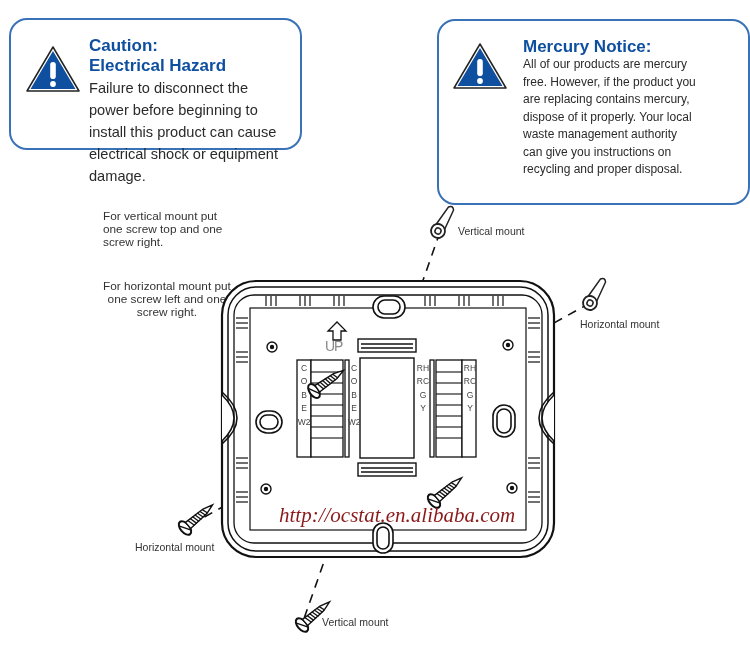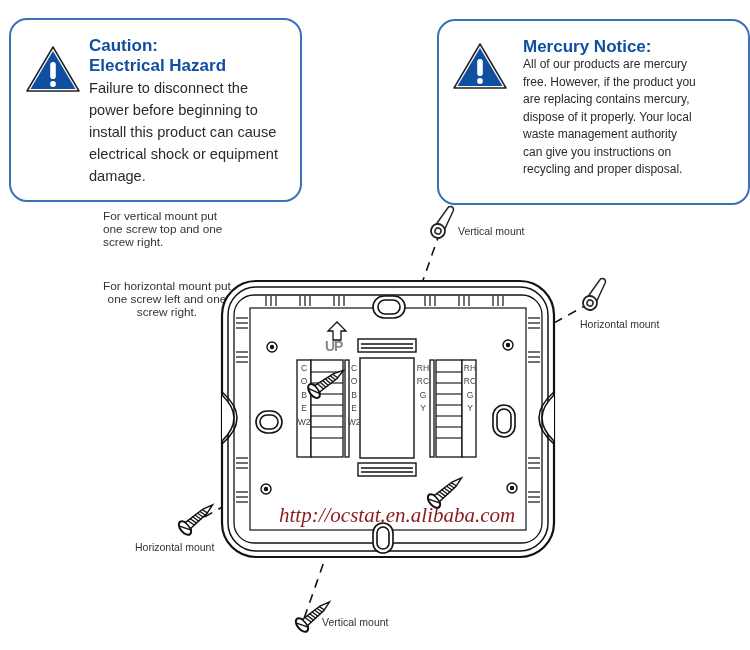--- a/index.html
+++ b/index.html
@@ -1,18 +1,18 @@
 <!DOCTYPE html>
 <html><head>
 <meta charset="utf-8">
 <style>
   html, body { margin:0; padding:0; background:#ffffff; }
   body { width:750px; height:650px; position:relative; overflow:hidden; font-family:"Liberation Sans", sans-serif; }
   .notice { position:absolute; border:2px solid #3a72b8; border-radius:18px; background:#fff; box-sizing:border-box; }
-  .notice-caution { left:9px; top:18px; width:293px; height:184px; }
+  .notice-caution { left:9px; top:18px; width:293px; height:132px; }
   .notice-mercury { left:437px; top:19px; width:313px; height:186px; }
   .warn-icon { position:absolute; width:56px; height:48px; }
   .notice-caution .warn-icon { left:14px; top:25px; }
   .notice-mercury .warn-icon { left:13px; top:21px; }
   .notice-title { position:absolute; color:#0f4fa0; font-weight:bold; font-size:17px; line-height:20px; }
   .notice-caution .notice-title { left:78px; top:16px; }
   .notice-mercury .notice-title { left:84px; top:16px; }
   .notice-body { position:absolute; color:#2a2a2a; font-size:14.6px; line-height:22px; white-space:pre; }
   .notice-caution .notice-body { left:78px; top:57px; }
   .notice-mercury .notice-body { left:84px; top:35px; font-size:12px; line-height:17.5px; }
@@ -20,21 +20,21 @@
   .instr-v { top:210px; }
   .instr-h { top:280px;text-align:center; }
   .label { position:absolute; color:#333; font-size:10.5px; white-space:nowrap; }
   .lbl-vt { left:458px; top:225px; }
   .lbl-hr { left:580px; top:318px; }
   .lbl-hl { left:135px; top:541px; }
   .lbl-vb { left:322px; top:616px; }
   #diagram { position:absolute; left:0; top:0; }
   .term { position:absolute; font-size:8.5px; color:#444; text-align:center; width:14px; line-height:13.4px; }
   .watermark { position:absolute; left:279px; top:503px; font-family:"Liberation Serif", serif; font-style:italic; font-size:21px; color:#8b1a1a; white-space:nowrap; }
-  .up-label { position:absolute; left:325px; top:338px; font-size:14px; color:#888; font-weight:bold; letter-spacing:-1px; }
+  .up-label { position:absolute; left:325px; top:338px; font-size:14px; color:#888; font-weight:normal; letter-spacing:-1px; }
 </style>
 </head>
 <body>
 
 <div class="notice notice-caution">
   <svg class="warn-icon" viewBox="0 0 56 48">
     <path d="M28 2 L54 46 L2 46 Z" fill="#fff" stroke="#222" stroke-width="1.5" stroke-linejoin="round"></path>
     <path d="M28 6 L50.5 44 L5.5 44 Z" fill="#0f4fa0"></path>
     <rect x="25.2" y="17" width="5.6" height="17" rx="2.8" fill="#fff"></rect>
     <circle cx="28" cy="39" r="2.9" fill="#fff"></circle>

